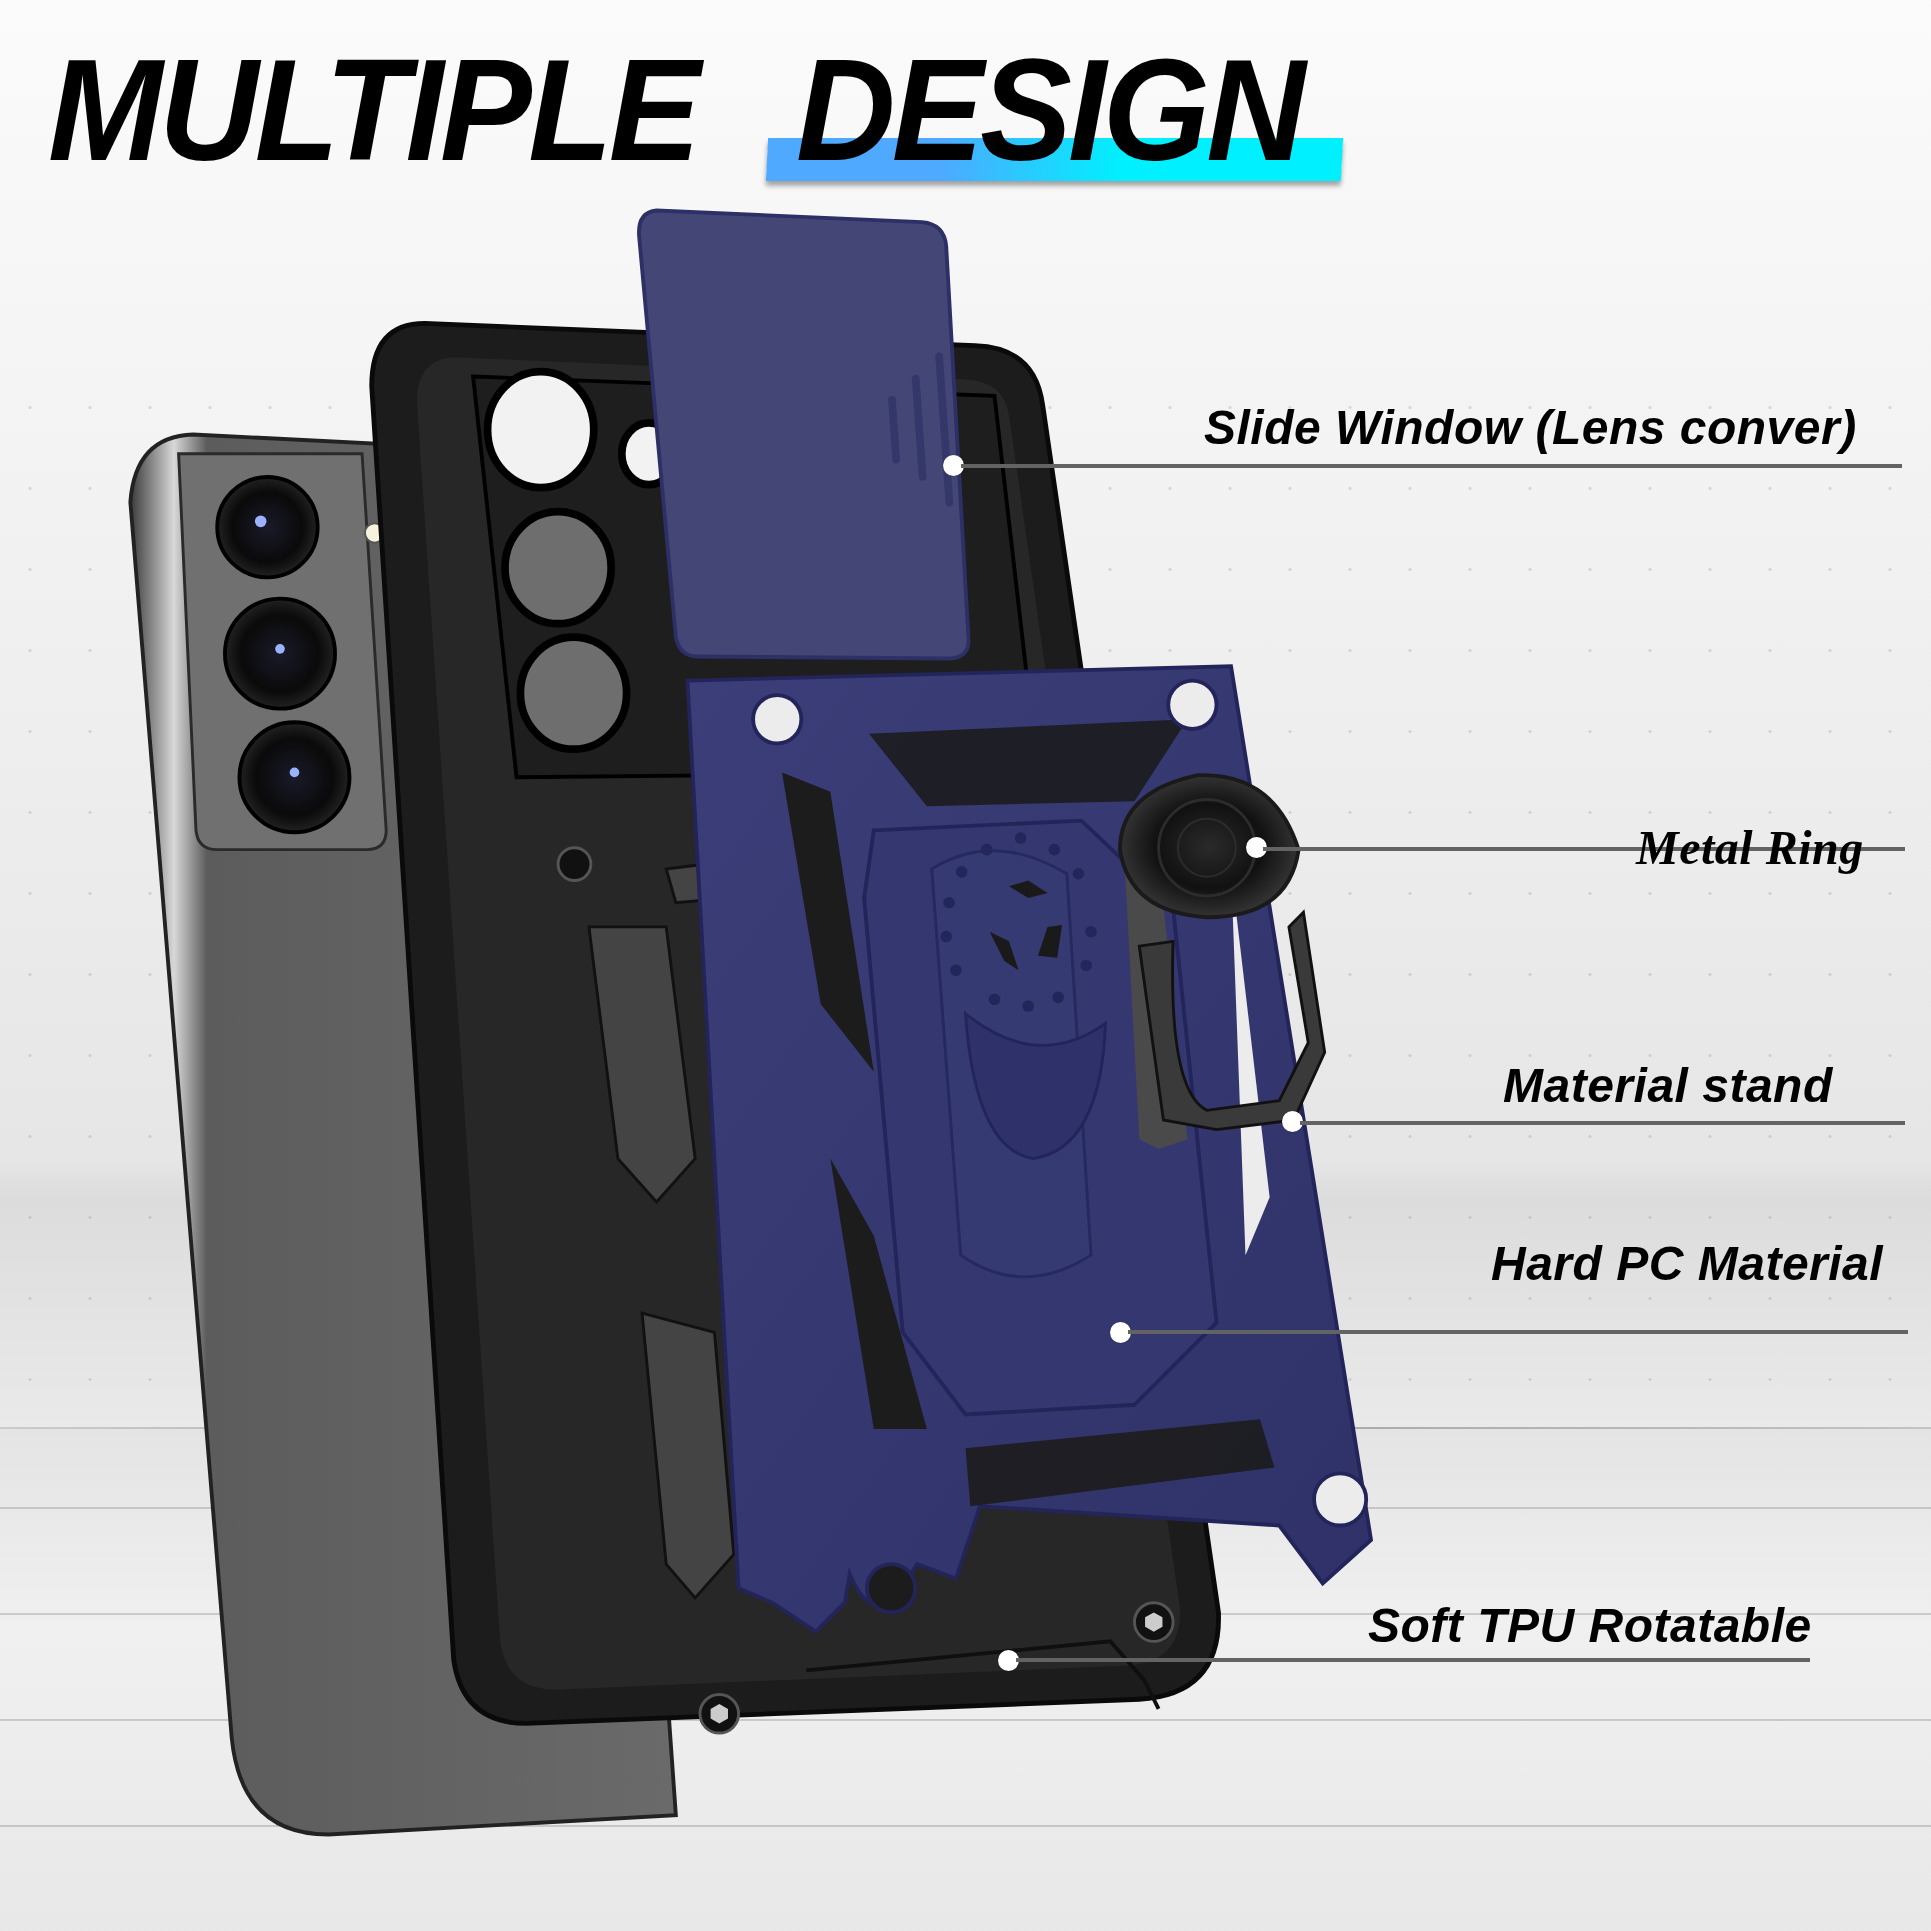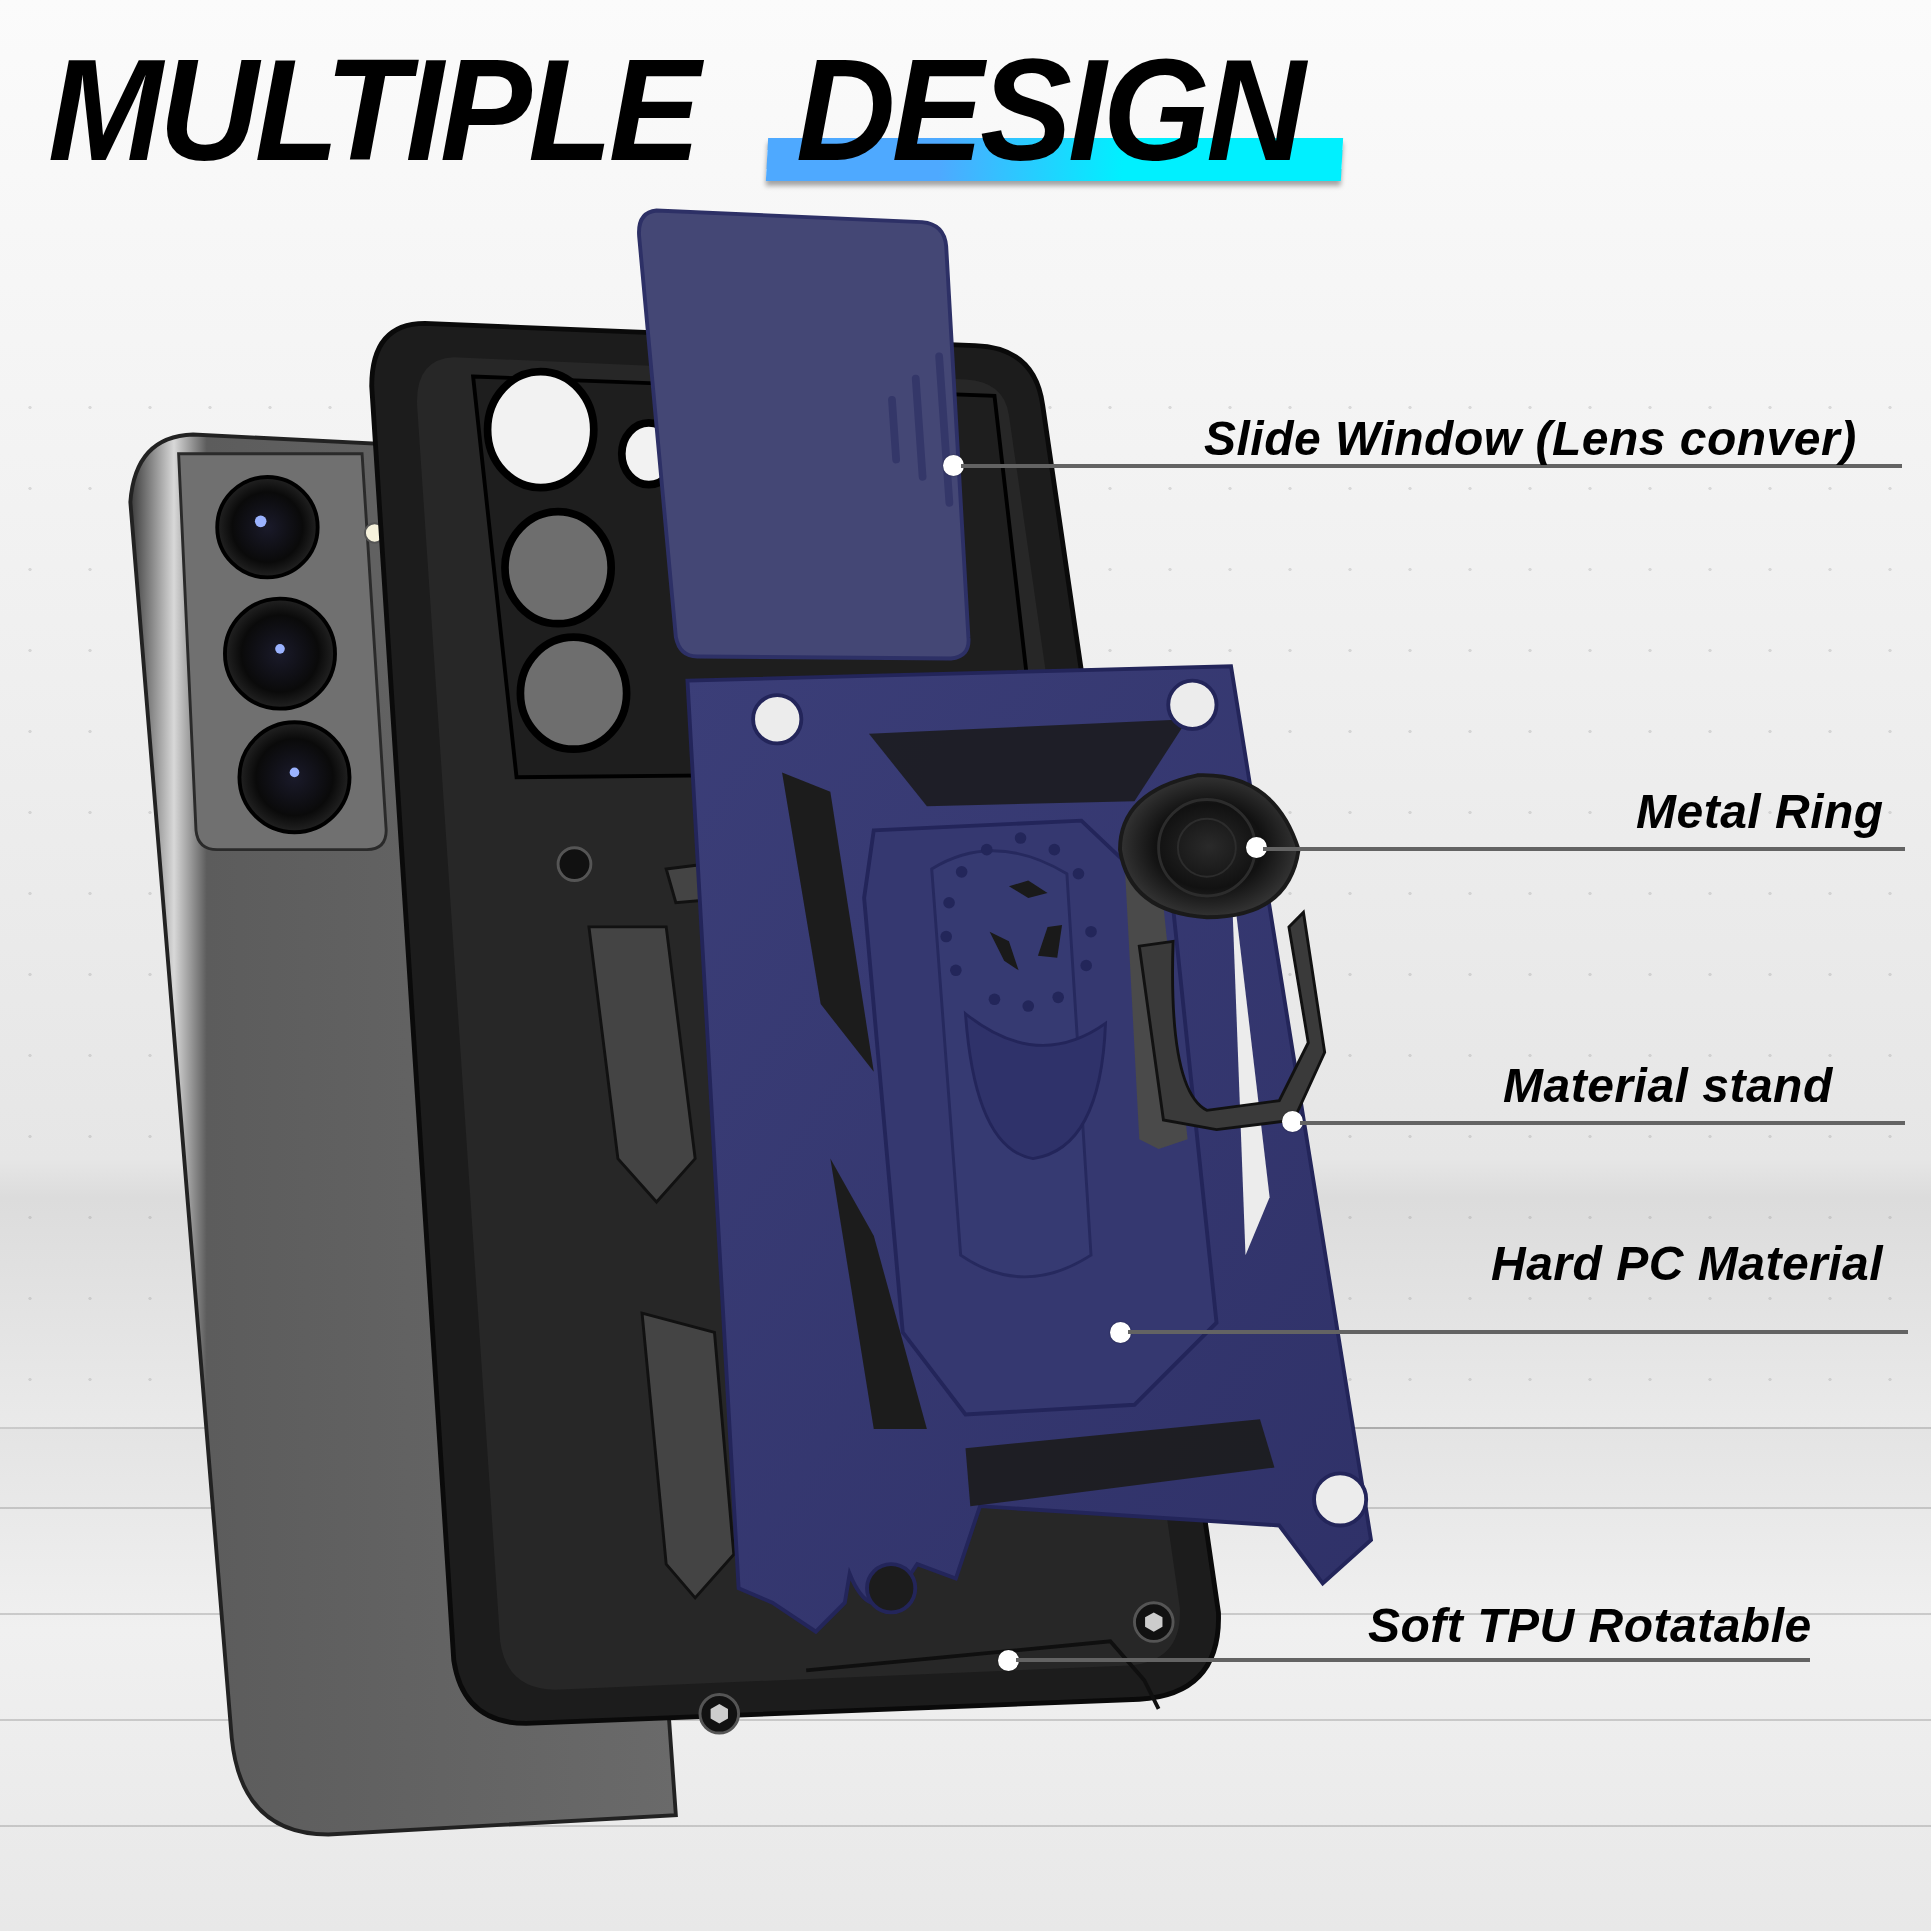--- a/index.html
+++ b/index.html
@@ -163,27 +163,27 @@
     <path d="M1180 980 L 1215 975 Q 1210 1130 1250 1150 L 1325 1140 L 1355 1080 L 1335 960 L 1350 945 L 1372 1090 L 1340 1160 L 1260 1170 L 1205 1160 Z" fill="#3a3a3a" stroke="#111" stroke-width="3"></path>
     <path d="M1160 880 Q 1160 820 1240 803 Q 1320 800 1345 880 Q 1335 950 1250 950 Q 1170 945 1160 880 Z" fill="url(#ringGrad)" stroke="#1a1a1a" stroke-width="4"></path>
     <circle cx="1250" cy="878" r="50" fill="none" stroke="#2c2c2c" stroke-width="3"></circle>
     <circle cx="1250" cy="878" r="30" fill="none" stroke="#2c2c2c" stroke-width="2"></circle>
   </g>
 </svg>
 
 <div>
   <div class="callout-dot" style="left:943px; top:455px;"></div>
   <div class="callout-line" style="left:961px; top:464px; width:941px;"></div>
-  <div class="callout-label" style="left:1204px; top:400px;margin-top:11px;">Slide Window (Lens conver)</div>
+  <div class="callout-label" style="left:1204px; top:400px;">Slide Window (Lens conver)</div>
 </div>
 
 <div>
   <div class="callout-dot" style="left:1246px; top:837px;"></div>
   <div class="callout-line" style="left:1263px; top:847px; width:642px;"></div>
-  <div class="callout-label" style="left:1636px; top:784px;">Metal Ring</div>
+  <div class="callout-label" style="left:1636px; top:820px;font-family:Liberation Serif, serif;">Metal Ring</div>
 </div>
 
 <div>
   <div class="callout-dot" style="left:1282px; top:1111px;"></div>
   <div class="callout-line" style="left:1300px; top:1121px; width:605px;"></div>
   <div class="callout-label" style="left:1503px; top:1058px;">Material stand</div>
 </div>
 
 <div>
   <div class="callout-dot" style="left:1110px; top:1322px;"></div>

